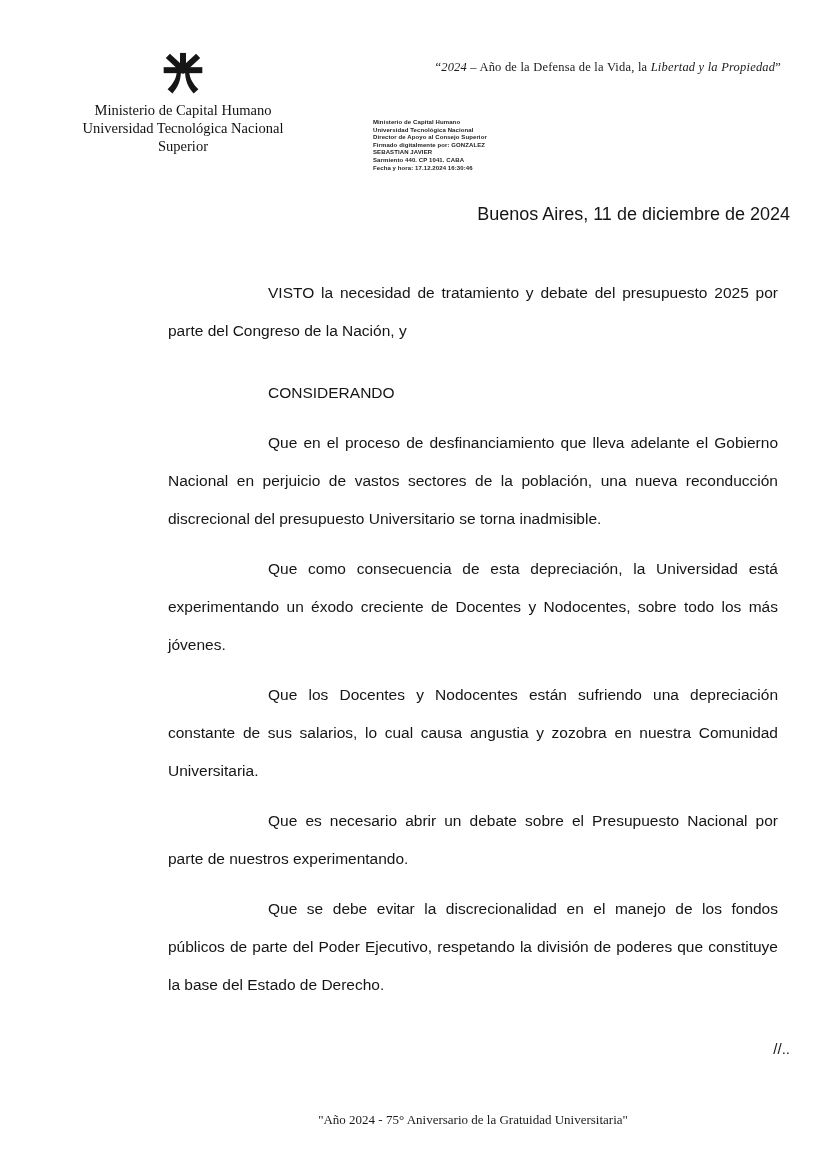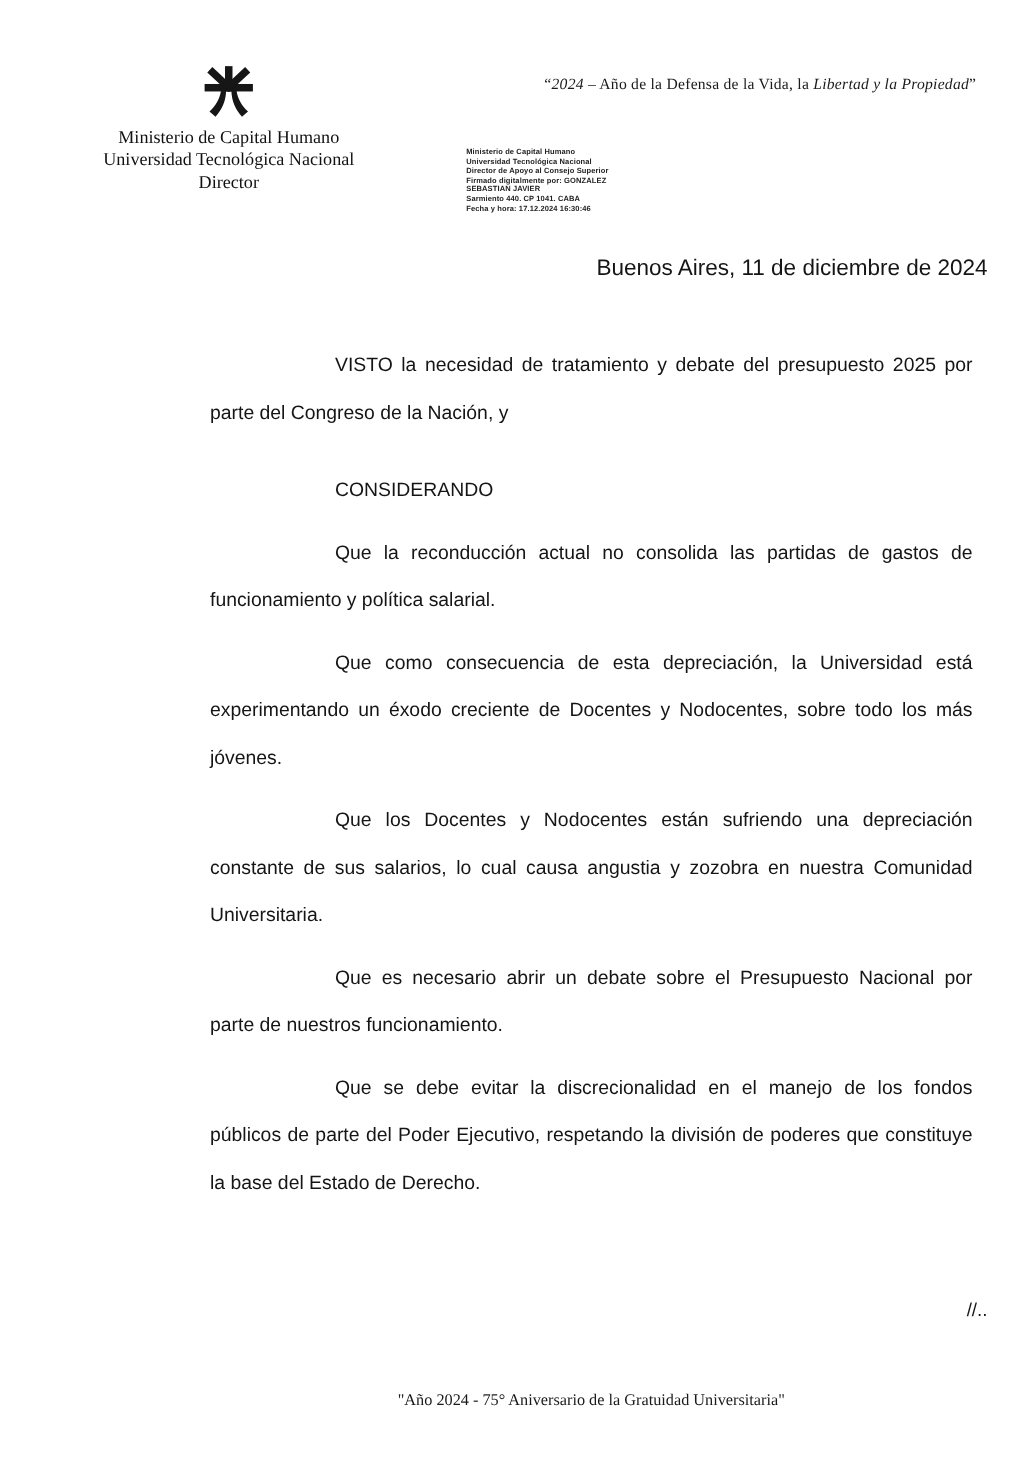--- a/index.html
+++ b/index.html
@@ -118,42 +118,42 @@
           <g transform="rotate(-47 50 37)">
               <rect x="43.5" y="-8" width="13" height="50"></rect>
             </g>
           <path d="M45.5 42 C45 60 39 75 27 88 L16.5 79 C28 68 35 56 36.5 42 Z"></path>
           <path d="M54.5 42 C55 60 61 75 73 88 L83.5 79 C72 68 65 56 63.5 42 Z"></path>
         </g>
       </svg>
     </div>
     <div>Ministerio de Capital Humano</div>
     <div>Universidad Tecnológica Nacional</div>
-    <div>Director</div>
+    <div>Superior</div>
   </div>
 
   <div class="sig-stamp">
     <div>Ministerio de Capital Humano</div>
     <div>Universidad Tecnológica Nacional</div>
     <div>Director de Apoyo al Consejo Superior</div>
     <div>Firmado digitalmente por: GONZALEZ</div>
     <div>SEBASTIAN JAVIER</div>
     <div>Sarmiento 440. CP 1041. CABA</div>
     <div>Fecha y hora: 17.12.2024 16:30:46</div>
   </div>
 
   <div class="dateline">Buenos Aires, 11 de diciembre de 2024</div>
 
   <div class="doc-body">
     <p>VISTO la necesidad de tratamiento y debate del presupuesto 2025 por parte del Congreso de la Nación, y</p>
     <p class="considerando">CONSIDERANDO</p>
-    <p>Que la reconducción actual no consolida las partidas de gastos de funcionamiento y política salarial.</p>
+    <p>Que en el proceso de desfinanciamiento que lleva adelante el Gobierno Nacional en perjuicio de vastos sectores de la población, una nueva reconducción discrecional del presupuesto Universitario se torna inadmisible.</p>
     <p>Que como consecuencia de esta depreciación, la Universidad está experimentando un éxodo creciente de Docentes y Nodocentes, sobre todo los más jóvenes.</p>
     <p>Que los Docentes y Nodocentes están sufriendo una depreciación constante de sus salarios, lo cual causa angustia y zozobra en nuestra Comunidad Universitaria.</p>
-    <p>Que es necesario abrir un debate sobre el Presupuesto Nacional por parte de nuestros funcionamiento.</p>
+    <p>Que es necesario abrir un debate sobre el Presupuesto Nacional por parte de nuestros experimentando.</p>
     <p>Que se debe evitar la discrecionalidad en el manejo de los fondos públicos de parte del Poder Ejecutivo, respetando la división de poderes que constituye la base del Estado de Derecho.</p>
   </div>
 
   <div class="continuation">//..</div>
 
   <div class="footer-line">"Año 2024 - 75° Aniversario de la Gratuidad Universitaria"</div>
 
 </div>
 
 </body></html>

